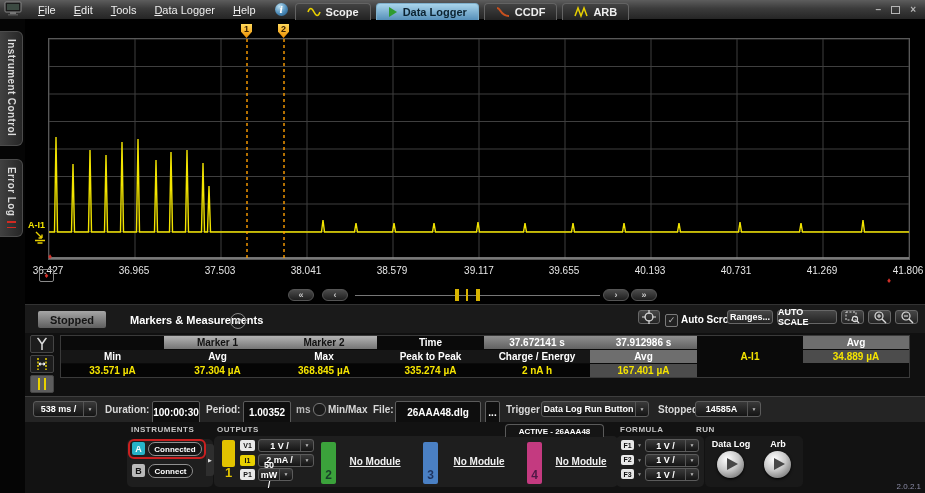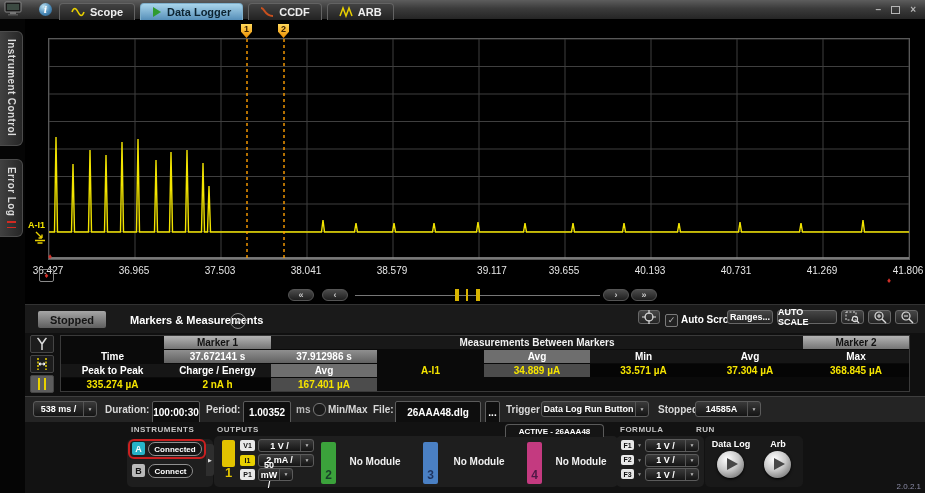--- a/index.html
+++ b/index.html
@@ -103,21 +103,21 @@
   .chip{position:absolute;width:15px;height:11px;border-radius:2px;font-size:7px;font-weight:bold;
     display:flex;align-items:center;justify-content:center;color:#111;box-sizing:border-box;}
   .pill{position:absolute;height:14px;border:1px solid #909090;border-radius:7px;background:#141414;
     color:#fff;font-size:8px;font-weight:bold;display:flex;align-items:center;justify-content:center;box-sizing:border-box;}
   .a-outline{position:absolute;left:128px;top:17px;width:78px;height:20px;border:2px solid #c92020;
     border-radius:6px;box-sizing:border-box;z-index:2;}
   .arrow-tab{position:absolute;left:206px;top:22px;width:8px;height:32px;background:#2e2e2e;
     border-radius:0 3px 3px 0;color:#ddd;font-size:5px;display:flex;align-items:center;justify-content:center;}
   .ch-bar{position:absolute;border-radius:2px;}
   .ch-num{position:absolute;font-weight:bold;text-align:center;}
-  .no-module{position:absolute;color:#f0f0f0;font-size:10px;font-weight:bold;text-align:center;}
+  .no-module{position:absolute;color:#f0f0f0;font-size:10px;font-weight:bold;text-align:center;text-decoration:underline;}
   .active-tab{position:absolute;left:505px;top:2px;width:97px;height:12px;background:#151515;
     border:1px solid #5a5a5a;border-bottom:none;border-radius:4px 4px 0 0;color:#fff;font-size:8px;
     font-weight:bold;display:flex;align-items:center;justify-content:center;}
   .caret{position:absolute;color:#999;font-size:5px;}
   .run-lab{position:absolute;color:#fff;font-size:9px;font-weight:bold;text-align:center;}
   .play-circle{position:absolute;width:27px;height:27px;border-radius:50%;
     background:radial-gradient(circle at 38% 30%,#fff,#c9c9c9 45%,#8b8b8b 75%,#666);
     box-shadow:0 1px 3px #000;}
   .play-tri{position:absolute;left:10px;top:7px;width:0;height:0;
     border-left:11px solid #484848;border-top:6.5px solid transparent;border-bottom:6.5px solid transparent;}
@@ -130,20 +130,21 @@
 
   <div class="titlebar">
     <span class="pc-icon">
       <svg width="20" height="15" viewBox="0 0 20 15">
           <rect x="1" y="1" width="16" height="10" rx="1" fill="#1a1a1a" stroke="#888"></rect>
           <rect x="3" y="3" width="12" height="6" fill="#3c4a42"></rect>
           <rect x="6" y="11" width="6" height="2" fill="#777"></rect>
           <rect x="4" y="13" width="10" height="1.5" fill="#555"></rect>
         </svg>
     </span>
+    <span><span class="menu-item">File</span><span class="menu-item">Edit</span><span class="menu-item">Tools</span><span class="menu-item">Data Logger</span><span class="menu-item">Help</span></span>
     <span class="info-icon">i</span>
     <span style="display:flex;">
         <div class="tab">
           <span class="tab-icon">
             <svg width="14" height="12" viewBox="0 0 14 12">
               <path d="M1 6 Q3.5 -1 7 6 T13 6" fill="none" stroke="#e8d000" stroke-width="1.6"></path>
             </svg>
           </span>
           <span class="tab-label">Scope</span>
         </div>
@@ -224,21 +225,21 @@
           <path d="M3 1 L9 7 M9 7 L9 3.5 M9 7 L5.5 7" stroke="#e8d000" stroke-width="1.4" fill="none"></path>
           <path d="M2 9.5 L12 9.5 M4.5 12 L9.5 12" stroke="#e8d000" stroke-width="1.4"></path>
         </svg>
     </span>
     <div>
         <span class="xtick" style="left: 23px;">36.427</span>
         <span class="xtick" style="left: 109px;">36.965</span>
         <span class="xtick" style="left: 195px;">37.503</span>
         <span class="xtick" style="left: 281px;">38.041</span>
         <span class="xtick" style="left: 367px;">38.579</span>
-        <span class="xtick" style="left: 467px;">39.117</span>
+        <span class="xtick" style="left: 454px;">39.117</span>
         <span class="xtick" style="left: 539px;">39.655</span>
         <span class="xtick" style="left: 625px;">40.193</span>
         <span class="xtick" style="left: 711px;">40.731</span>
         <span class="xtick" style="left: 797px;">41.269</span>
         <span class="xtick" style="left: 883px;">41.806</span>
       </div>
     <span class="diamond" style="left:23px;top:234px;">♦</span>
     <span class="diamond-box">
         <span class="diamond" style="position:static;">♦</span>
       </span>
@@ -312,21 +313,20 @@
     </span>
     <span class="mtool sel" style="top:42px;">
       <svg width="14" height="14" viewBox="0 0 14 14">
           <line x1="4" y1="1" x2="4" y2="13" stroke="#e8d000" stroke-width="2"></line>
           <line x1="10" y1="1" x2="10" y2="13" stroke="#e8d000" stroke-width="2"></line>
         </svg>
     </span>
     <div class="mtable">
       <div class="cell"></div>
       <div class="cell mkhead">Marker 1</div>
-      <div class="cell midhead">Measurements Between Markers</div>
       <div class="cell mkhead">Marker 2</div>
 
       <div class="cell rowlab">Time</div>
       <div class="cell mkgray">37.672141 s</div>
       <div class="cell mkgray">37.912986 s</div>
 
       <div class="cell"></div>
       <div class="cell stathead ongray">Avg</div>
       <div class="cell stathead">Min</div>
       <div class="cell stathead">Avg</div>

